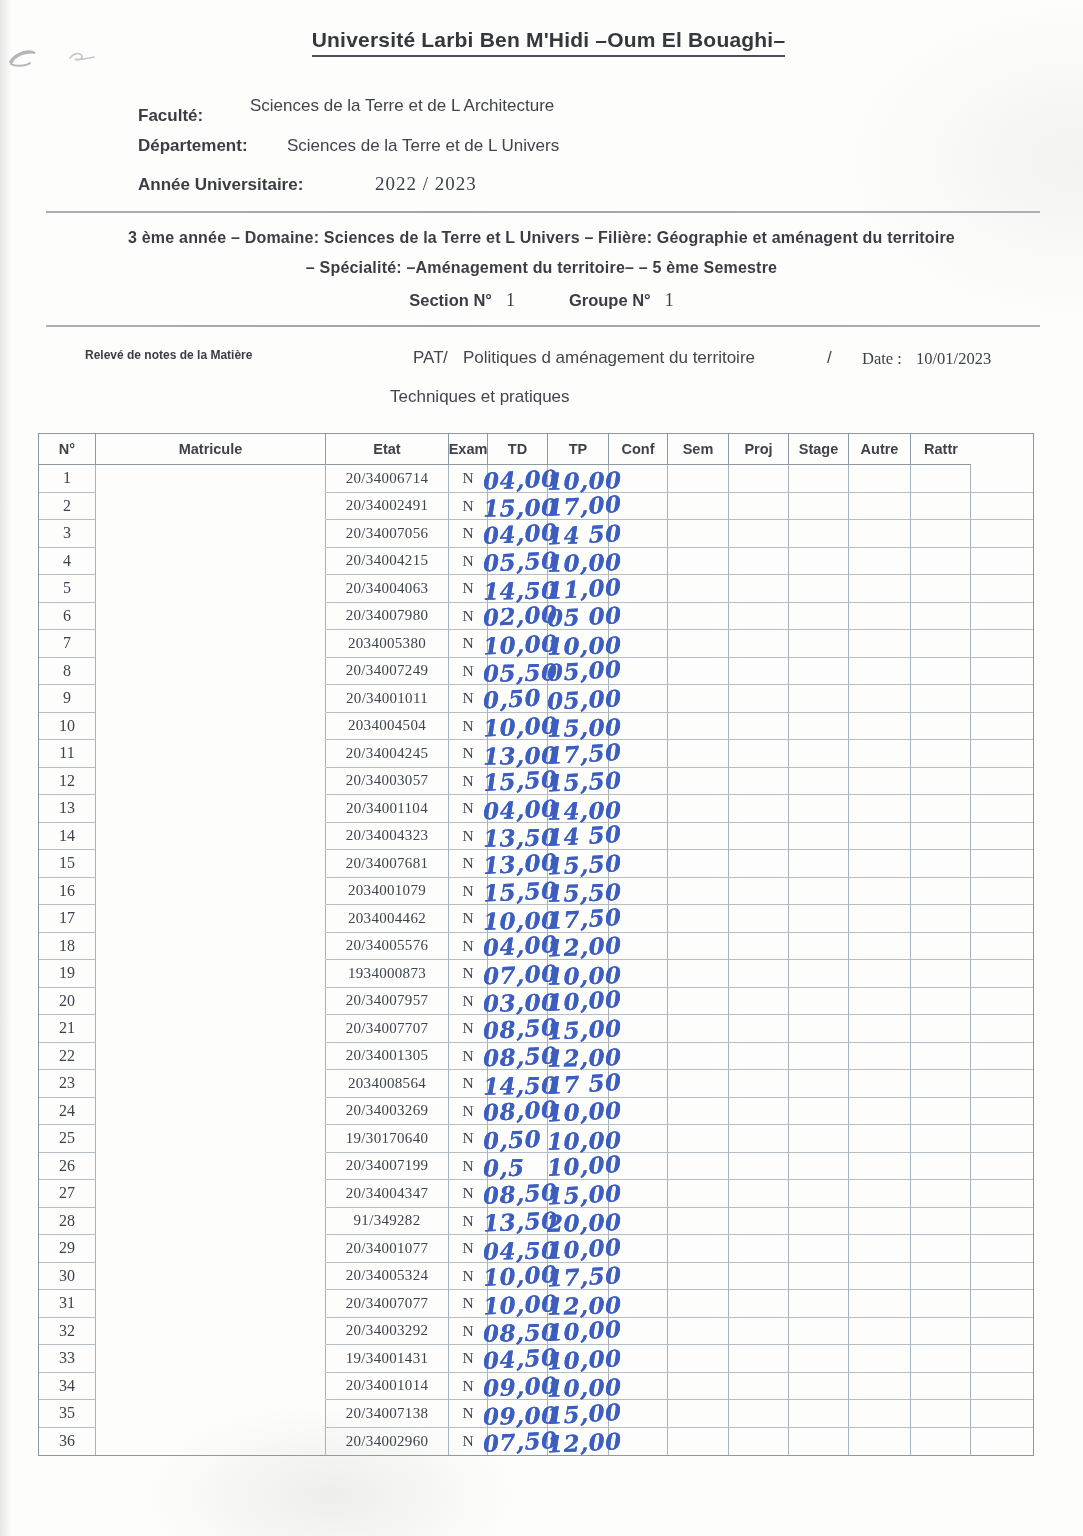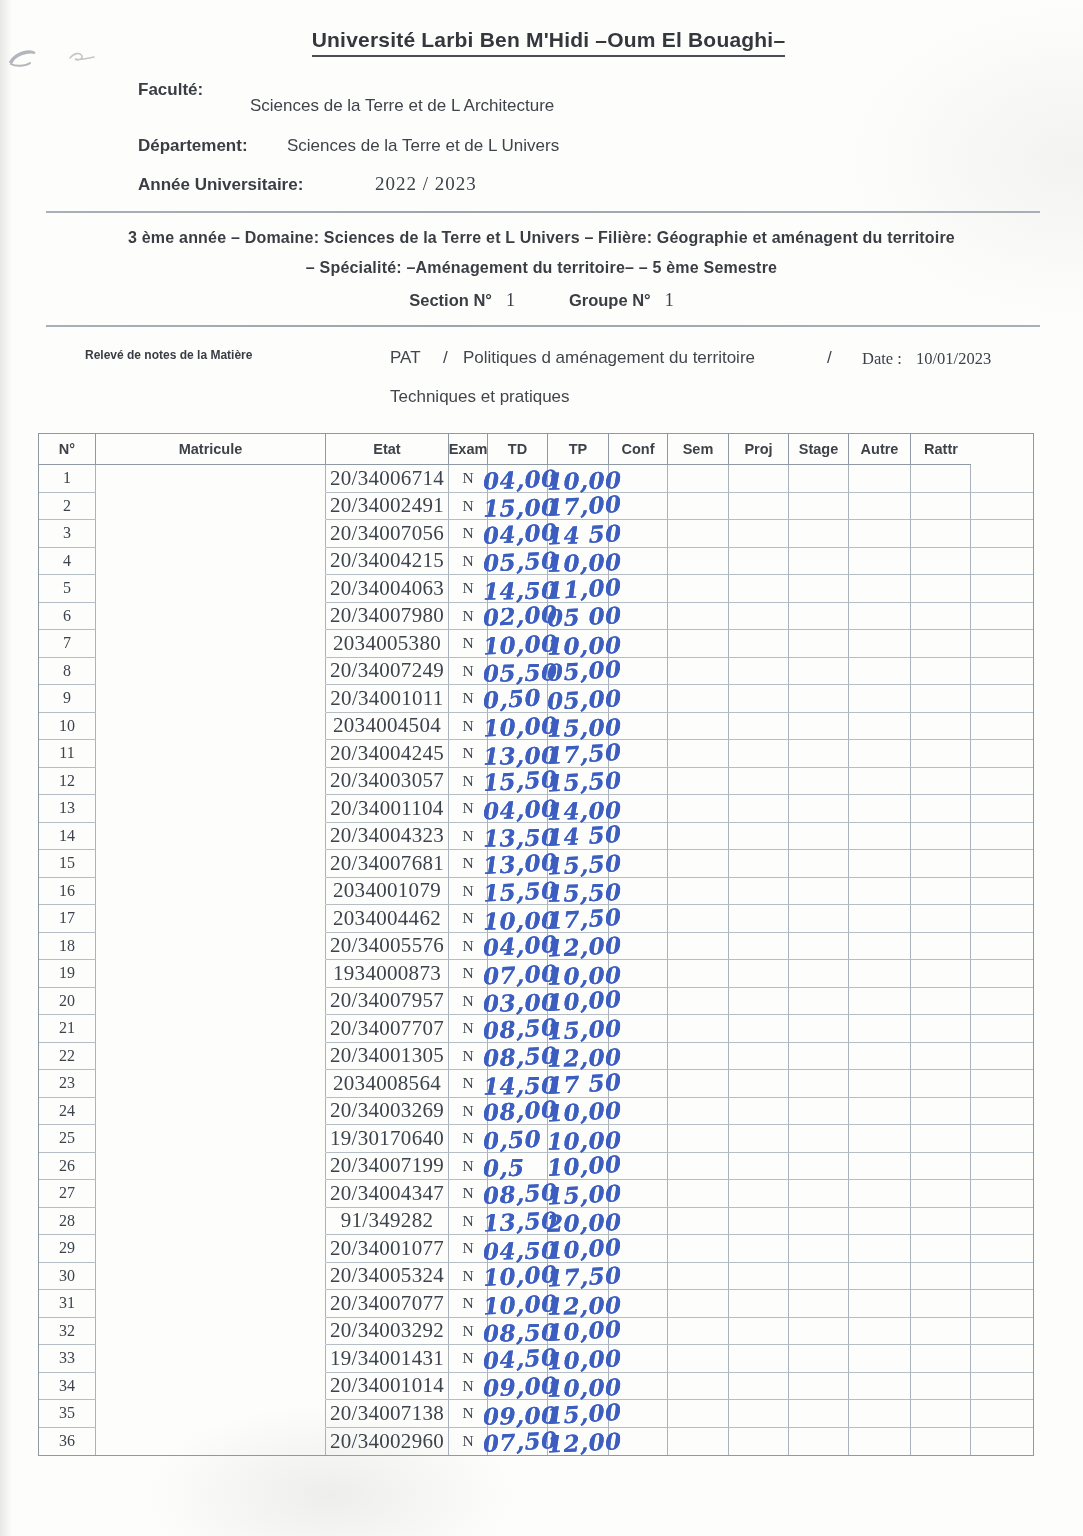--- a/index.html
+++ b/index.html
@@ -60,21 +60,21 @@
   .cell{
     border-right:1px solid #aab3bb;border-bottom:1px solid #b6bec5;
     display:flex;align-items:center;justify-content:center;
     font-family:"Liberation Serif","DejaVu Serif",serif;
     font-size:16px;color:#3c434c;
     overflow:visible;
   }
   .trow .cell:last-child{border-right:none;}
   .trow:last-child .cell{border-bottom:none;}
   .c-nom{border-bottom-color:transparent;}
-  .c-mat{font-size:21px;letter-spacing:.3px;}
+  .c-mat{font-size:15px;letter-spacing:.3px;}
   .c-etat{font-size:15.5px;}
   .c-exam,.c-td{justify-content:flex-start;position:relative;}
 
   .hw{
     font-family:"DejaVu Serif",serif;
     font-style:italic;font-weight:700;
     font-size:23px;line-height:1;
     color:#3c5ec0;
     white-space:nowrap;
     text-shadow:0 0 .6px #3c5ec0;
@@ -96,21 +96,21 @@
 
   <svg class="abs scribble" width="100" height="34" viewBox="0 0 100 34">
     <path d="M6 20 C 12 10, 26 7, 31 11 C 24 9, 10 13, 7 22 C 12 25, 22 24, 26 21" fill="none" stroke="#b3b6ba" stroke-width="2" stroke-linecap="round"></path>
     <path d="M66 16 C 70 11, 76 10, 78 14 C 79 17, 74 19, 71 17 C 74 18, 82 17, 90 15" fill="none" stroke="#c4c7ca" stroke-width="1.6" stroke-linecap="round"></path>
   </svg>
 
   <div class="abs doc-title-wrap">
     <span class="doc-title">Université Larbi Ben M'Hidi –Oum El Bouaghi–</span>
   </div>
 
-  <span class="abs info-label" style="top:80px;left:138px;">Faculté:</span>
+  <span class="abs info-label" style="top:106px;left:138px;">Faculté:</span>
   <span class="abs info-value" style="top:96px;left:250px;">Sciences de la Terre et de L Architecture</span>
 
   <span class="abs info-label" style="top:136px;left:138px;">Département:</span>
   <span class="abs info-value" style="top:136px;left:287px;">Sciences de  la Terre et de L Univers</span>
 
   <span class="abs info-label" style="top:175px;left:138px;">Année Universitaire:</span>
   <span class="abs annee-value serif" style="top:173px;left:375px;">2022 /  2023</span>
 
   <div class="abs rule" style="top:211px;left:46px;width:994px;"></div>
 
@@ -121,21 +121,21 @@
     <span class="section-label">Section N°</span>
     <span class="section-num serif">1</span>
     <span class="gap40"></span>
     <span class="section-label">Groupe N°</span>
     <span class="section-num serif">1</span>
   </div>
 
   <div class="abs rule" style="top:325px;left:46px;width:994px;"></div>
 
   <span class="abs releve-label" style="top:348px;left:85px;">Relevé de notes de la Matière</span>
-  <span class="abs subj-sans" style="top:348px;left:390px;">PAT</span>
+  <span class="abs subj-sans" style="top:348px;left:413px;">PAT</span>
   <span class="abs subj-sans" style="top:348px;left:443px;">/</span>
   <span class="abs subj-sans" style="top:348px;left:463px;">Politiques d aménagement du territoire</span>
   <span class="abs subj-sans" style="top:348px;left:827px;">/</span>
   <span class="abs subj-serif serif" style="top:349px;left:862px;">Date :</span>
   <span class="abs subj-serif serif" style="top:349px;left:916px;">10/01/2023</span>
   <span class="abs subj-sans" style="top:387px;left:390px;">Techniques et pratiques</span>
 
   <div class="abs table">
     <div class="thead">
       <div class="hcell">N°</div>

